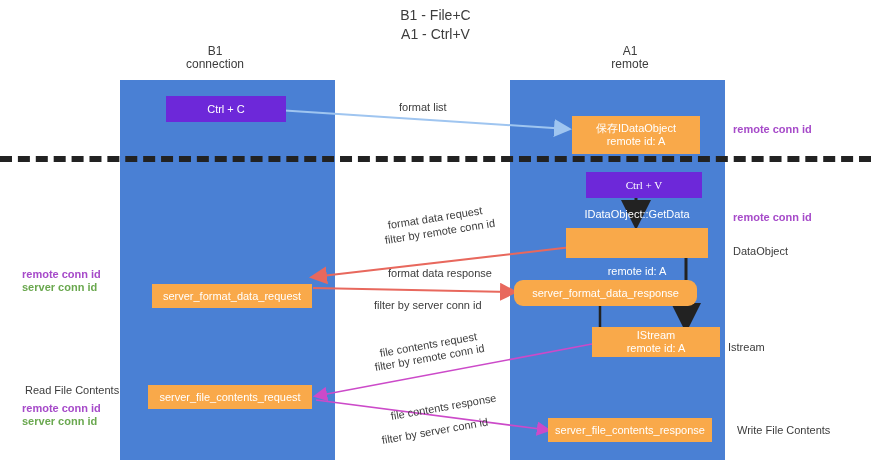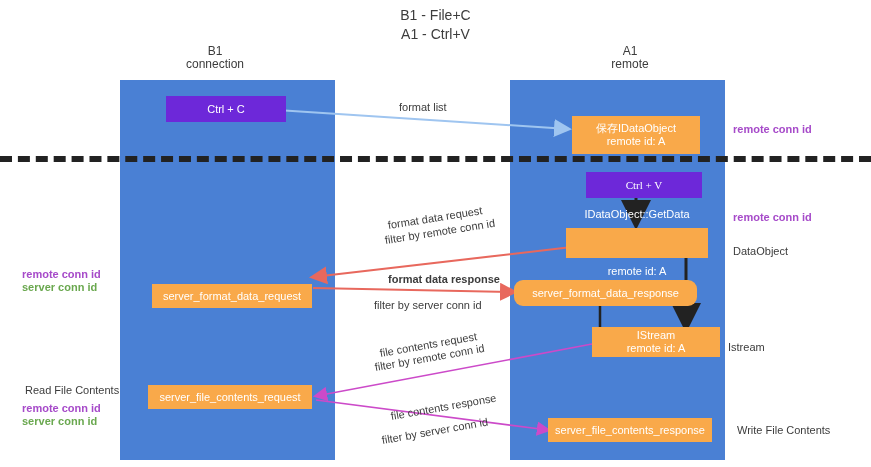--- a/index.html
+++ b/index.html
@@ -159,21 +159,21 @@
     <span>server_file_contents_response</span>
   </div>
 
   <div id="divider"></div>
 
   <div class="lbl" style="left:399px;top:101px;">format list</div>
 
   <div class="lbl rot-a" style="left:389px;top:219px;">format data request</div>
   <div class="lbl rot-a" style="left:386px;top:234px;"><span>filter by </span><span class="pink">remote conn id</span></div>
 
-  <div class="lbl" style="left:388px;top:273px;font-weight:bold;">format data response</div>
+  <div class="lbl" style="left:388px;top:267px;">format data response</div>
   <div class="lbl" style="left:374px;top:299px;"><span>filter by </span><span class="pink">server conn id</span></div>
 
   <div class="lbl rot-b" style="left:381px;top:347px;">file contents request</div>
   <div class="lbl rot-b" style="left:376px;top:361px;"><span>filter by </span><span class="pink">remote conn id</span></div>
 
   <div class="lbl rot-b" style="left:392px;top:410px;">file contents response</div>
   <div class="lbl rot-b" style="left:383px;top:434px;"><span>filter by </span><span class="pink">server conn id</span></div>
 
   <div class="lbl purple" style="left:733px;top:123px;">remote conn id</div>
   <div class="lbl purple" style="left:733px;top:211px;">remote conn id</div>

